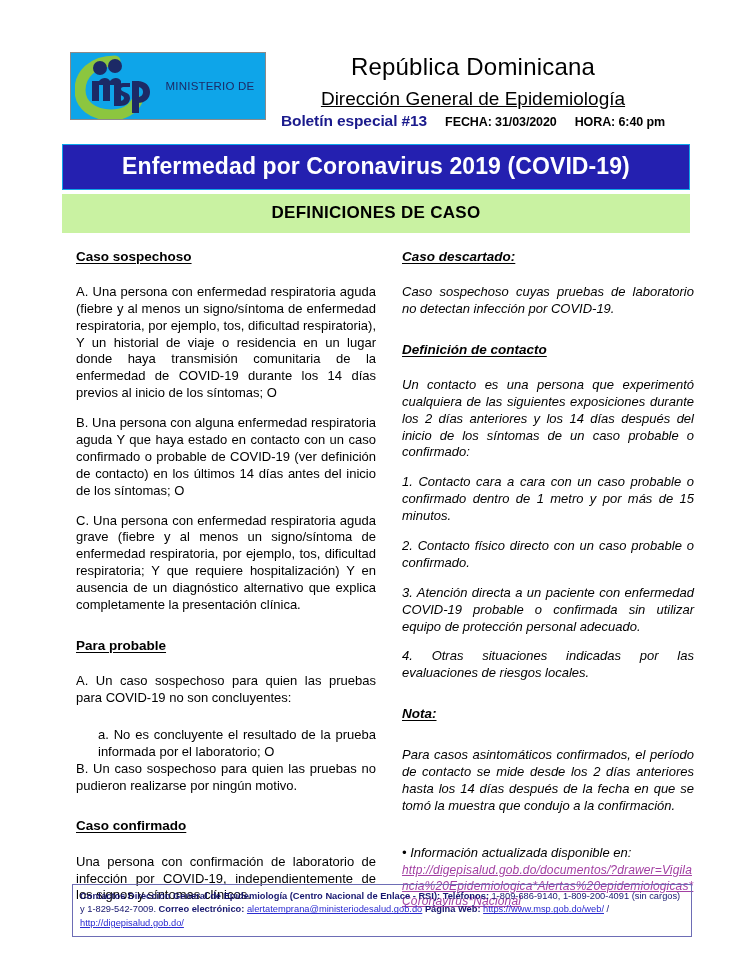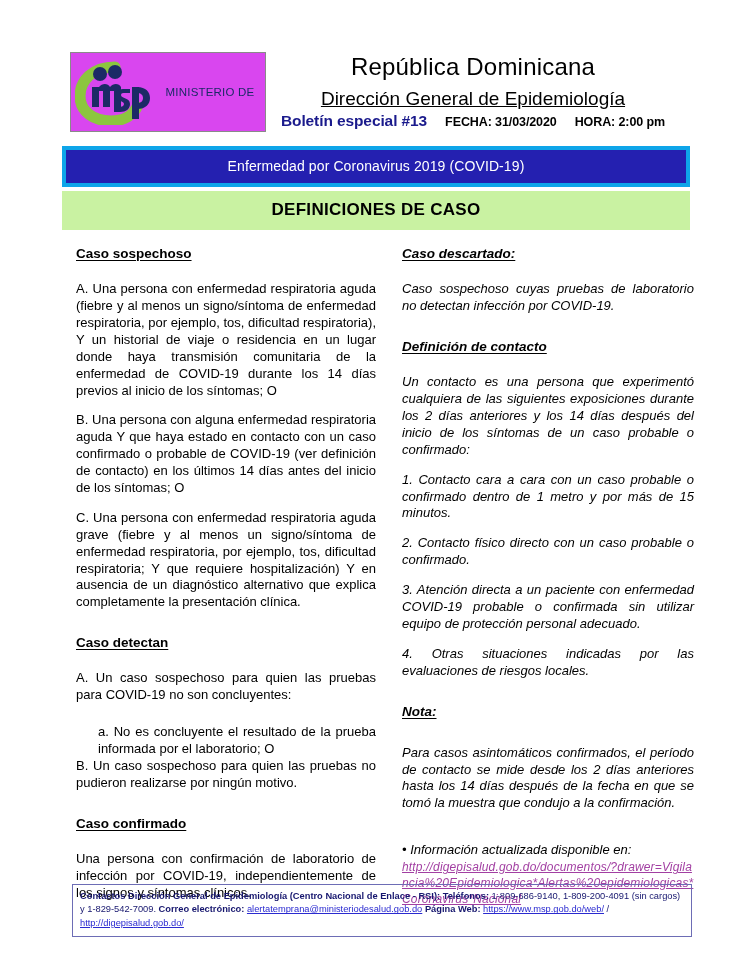--- a/index.html
+++ b/index.html
@@ -26,28 +26,28 @@
 
   
   .header {
     display: flex;
     align-items: flex-start;
     padding: 52px 60px 0 70px;
     box-sizing: border-box;
   }
   .logo-box {
     width: 196px;
-    height: 80px;
+    height: 68px;
     border: 1px solid #8a8a8a;
     box-sizing: border-box;
     display: flex;
     align-items: center;
     padding: 2px 4px;
     flex: 0 0 auto;
-    background: #d946ef;
+    background: #0ea5e9;
     justify-content: flex-end;
   }
   .logo-mark {
     width: 78px;
     height: 66px;
     position: relative;
     flex: 0 0 auto;
   }
   .logo-mark svg { display: block; }
   .logo-text {
@@ -108,25 +108,25 @@
     color: #000;
     letter-spacing: -0.1px;
   }
 
   
   .banner-blue {
     margin: 14px 60px 0 62px;
     background: #2420b0;
     color: #ffffff;
     text-align: center;
-    font-size: 14px;
-    font-weight: normal;
+    font-size: 23px;
+    font-weight: bold;
     padding: 8px 0 9px 0;
     letter-spacing: 0.1px;
-    border: 4px solid #0ea5e9;
+    border: 1px solid #0ea5e9;
   }
   .banner-green {
     margin: 4px 60px 0 62px;
     background: #c9f2a2;
     color: #000000;
     text-align: center;
     font-size: 17px;
     font-weight: bold;
     padding: 9px 0 10px 0;
     letter-spacing: 0.3px;
@@ -244,21 +244,21 @@
         <div class="l1">MINISTERIO DE</div>
       </div>
     </div>
 
     <div class="header-titles">
       <div class="title-main">República Dominicana</div>
       <div class="title-sub">Dirección General de Epidemiología</div>
       <div class="bulletin-line">
         <span class="bulletin-num">Boletín especial #13</span>
         <span class="bulletin-date">FECHA: 31/03/2020</span>
-        <span class="bulletin-hour">HORA: 2:00 pm</span>
+        <span class="bulletin-hour">HORA: 6:40 pm</span>
       </div>
     </div>
   </div>
 
   <div class="banner-blue">Enfermedad por Coronavirus 2019 (COVID-19)</div>
   <div class="banner-green">DEFINICIONES DE CASO</div>
 
   <div class="columns">
 
     <div class="col col-left">
@@ -266,21 +266,21 @@
       <div class="sec-head-wrap">
         <h3 class="sec-head">Caso sospechoso</h3>
       </div>
       <div class="gap-sm"></div>
       <p class="body">A. Una persona con enfermedad respiratoria aguda (fiebre y al menos un signo/síntoma de enfermedad respiratoria, por ejemplo, tos, dificultad respiratoria), Y un historial de viaje o residencia en un lugar donde haya transmisión comunitaria de la enfermedad de COVID-19 durante los 14 días previos al inicio de los síntomas; O</p>
       <p class="body">B. Una persona con alguna enfermedad respiratoria aguda Y que haya estado en contacto con un caso confirmado o probable de COVID-19 (ver definición de contacto) en los últimos 14 días antes del inicio de los síntomas;  O</p>
       <p class="body">C. Una persona con enfermedad respiratoria aguda grave (fiebre y al menos un signo/síntoma de enfermedad respiratoria, por ejemplo, tos, dificultad respiratoria; Y que requiere hospitalización) Y en ausencia de un diagnóstico alternativo que explica completamente la presentación clínica.</p>
 
       <div class="gap-sm"></div>
       <div class="sec-head-wrap">
-        <h3 class="sec-head">Caso detectan</h3>
+        <h3 class="sec-head">Para probable</h3>
       </div>
       <div class="gap-sm"></div>
       <p class="body tight">A. Un caso sospechoso para quien las pruebas para COVID-19 no son concluyentes:</p>
       <div style="height:7px"></div>
       <p class="sub-item">a. No es concluyente el resultado de la prueba informada por el laboratorio; O</p>
       <p class="body">B. Un caso sospechoso para quien las pruebas no pudieron realizarse por ningún motivo.</p>
 
       <div class="gap-sm"></div>
       <div class="sec-head-wrap">
         <h3 class="sec-head">Caso confirmado</h3>

